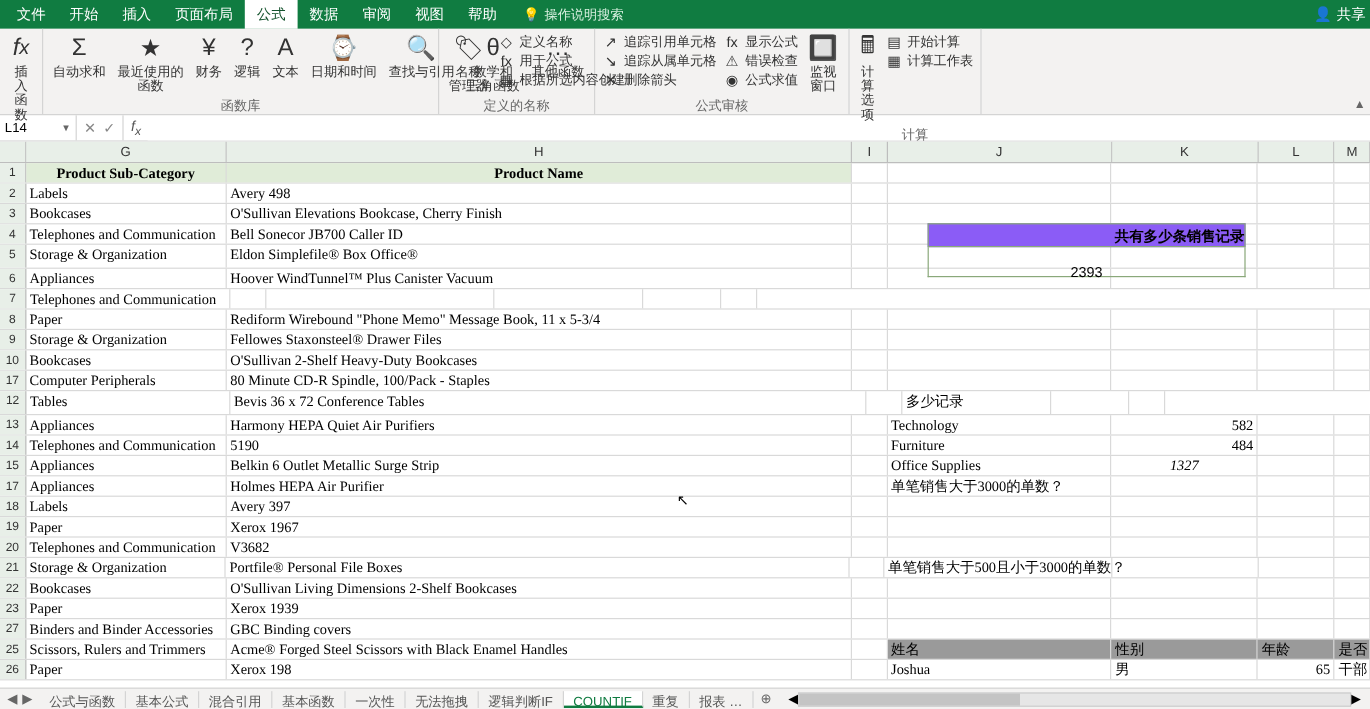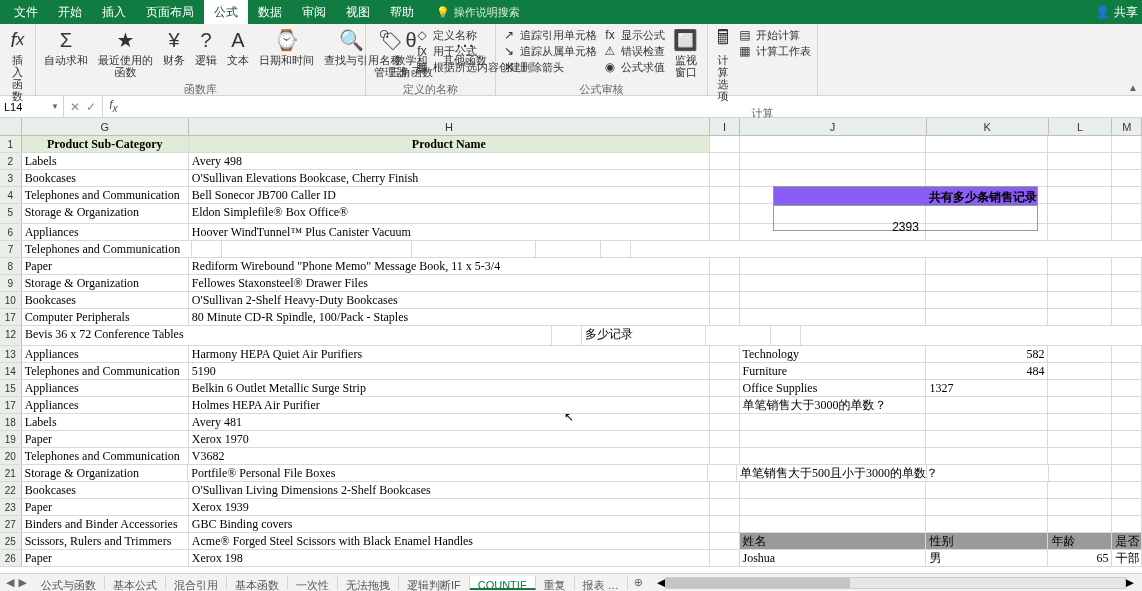--- a/index.html
+++ b/index.html
@@ -335,20 +335,21 @@
         <div class="cell cG">Computer Peripherals</div>
         <div class="cell cH">80 Minute CD-R Spindle, 100/Pack - Staples</div>
         <div class="cell cI"></div>
         <div class="cell cJ"></div>
         <div class="cell cK"></div>
         <div class="cell cL"></div>
         <div class="cell cM"></div>
       </div>
       <div class="row" style="height: 20px;">
         <div class="row-h">12</div>
+        <div class="cell cG">Tables</div>
         <div class="cell cH">Bevis 36 x 72 Conference Tables</div>
         <div class="cell cI"></div>
         <div class="cell cK">多少记录</div>
         <div class="cell cL"></div>
         <div class="cell cM"></div>
       </div>
       <div class="row">
         <div class="row-h">13</div>
         <div class="cell cG">Appliances</div>
         <div class="cell cH">Harmony HEPA Quiet Air Purifiers</div>
@@ -367,48 +368,48 @@
         <div class="cell cK" style="text-align: right;">484</div>
         <div class="cell cL"></div>
         <div class="cell cM"></div>
       </div>
       <div class="row">
         <div class="row-h">15</div>
         <div class="cell cG">Appliances</div>
         <div class="cell cH">Belkin 6 Outlet Metallic Surge Strip</div>
         <div class="cell cI"></div>
         <div class="cell cJ">Office Supplies</div>
-        <div class="cell cK" style="text-align: left;">1327</div>
+        <div class="cell cK" style="text-align: center; font-style: italic;">1327</div>
         <div class="cell cL"></div>
         <div class="cell cM"></div>
       </div>
       <div class="row">
         <div class="row-h">17</div>
         <div class="cell cG">Appliances</div>
         <div class="cell cH">Holmes HEPA Air Purifier</div>
         <div class="cell cI"></div>
         <div class="cell cJ" style="overflow: visible;">单笔销售大于3000的单数？</div>
         <div class="cell cK"></div>
         <div class="cell cL"></div>
         <div class="cell cM"></div>
       </div>
       <div class="row">
         <div class="row-h">18</div>
         <div class="cell cG">Labels</div>
-        <div class="cell cH">Avery 481</div>
+        <div class="cell cH">Avery 397</div>
         <div class="cell cI"></div>
         <div class="cell cJ"></div>
         <div class="cell cK"></div>
         <div class="cell cL"></div>
         <div class="cell cM"></div>
       </div>
       <div class="row">
         <div class="row-h">19</div>
         <div class="cell cG">Paper</div>
-        <div class="cell cH">Xerox 1970</div>
+        <div class="cell cH">Xerox 1967</div>
         <div class="cell cI"></div>
         <div class="cell cJ"></div>
         <div class="cell cK"></div>
         <div class="cell cL"></div>
         <div class="cell cM"></div>
       </div>
       <div class="row">
         <div class="row-h">20</div>
         <div class="cell cG">Telephones and Communication</div>
         <div class="cell cH">V3682</div>

